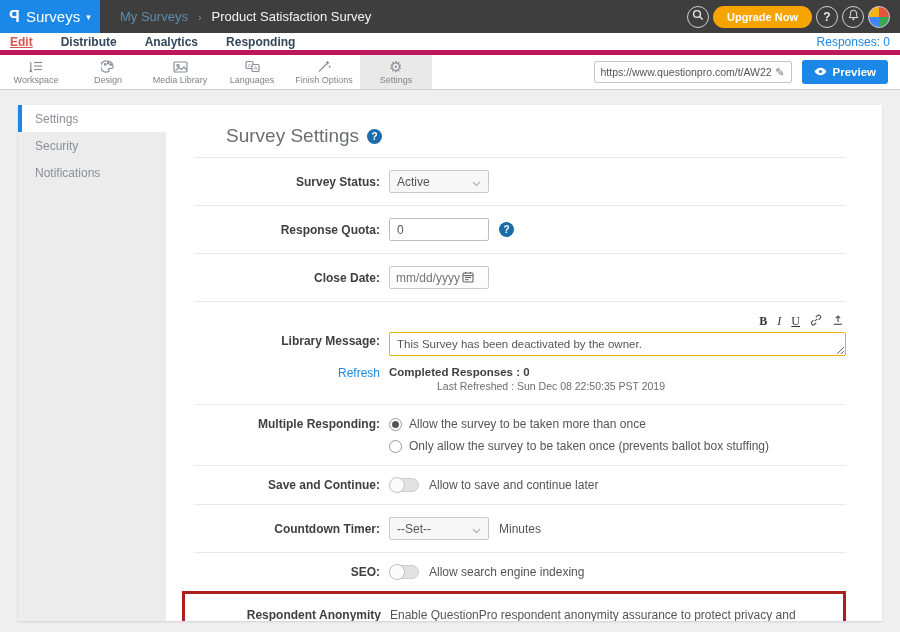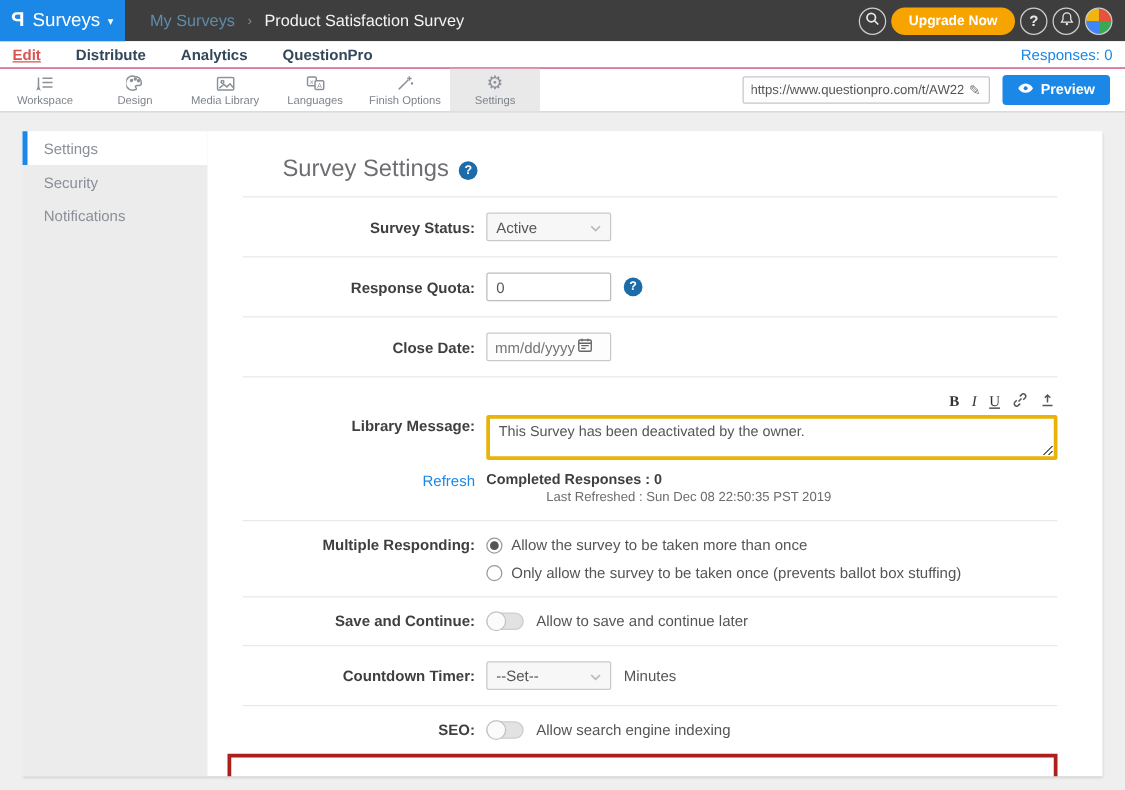--- a/index.html
+++ b/index.html
@@ -22,21 +22,21 @@
     display:flex; align-items:center; justify-content:center; color:#e8e8e8; cursor:pointer;
     font-size:12px; font-weight:bold; background:transparent; }
   .upgrade-btn { background:#f7a400; color:#fff; border:none; border-radius:12px;
     font-size:11px; font-weight:bold; padding:5px 14px; cursor:pointer; }
   .avatar-btn { width:22px; height:22px; border:1px solid #cfcfcf; border-radius:50%;
     background:conic-gradient(#e5533c 0 90deg,#3aa757 90deg 180deg,#4285f4 180deg 270deg,#f2b50f 270deg 360deg);
     cursor:pointer; }
 
   
   .nav-row { height:22px; background:#fff; display:flex; align-items:center; padding:0 10px;
-    border-bottom:1px solid #be185d; }
+    border-bottom:5px solid #be185d; }
   .nav-tab { font-size:12px; font-weight:bold; color:#33475b; margin-right:28px; cursor:pointer; text-decoration:none; }
   .nav-tab.active { color:#d9534f; text-decoration:underline; }
   .responses { margin-left:auto; font-size:12px; color:#1b87e6; }
 
   
   .toolbar { height:35px; background:#fff; border-bottom:1px solid #cfcfcf;
     display:flex; align-items:stretch; }
   .tool-item { width:72px; display:flex; flex-direction:column; align-items:center;
     justify-content:center; gap:1px; cursor:pointer; color:#8a8f98; }
   .tool-item.active { background:#e9e9e9; }
@@ -87,21 +87,21 @@
   .cal-icon svg { stroke:#666; fill:none; stroke-width:1.1; }
 
   .msg-block { flex:1; display:flex; flex-direction:column; }
   .editor-toolbar { display:flex; justify-content:flex-end; gap:10px; padding:0 2px 3px 0;
     font-size:12px; color:#333; align-items:center; }
   .ed-btn { cursor:pointer; font-family:"Liberation Serif",serif; }
   .ed-b { font-weight:bold; }
   .ed-i { font-style:italic; }
   .ed-u { text-decoration:underline; }
   .ed-icon svg { stroke:#555; fill:none; stroke-width:1.2; }
-  .msg-textarea { width:100%; height:36px; border:3px solid #eab308; border-radius:2px; resize:both;
+  .msg-textarea { width:100%; height:24px; border:1px solid #eab308; border-radius:2px; resize:both;
     font-size:11.5px; color:#555; padding:5px 7px; outline:none; font-family:"Liberation Sans",sans-serif; }
 
   .refresh-row { display:flex; margin:8px 0 0 14px; padding-bottom:12px; }
   .refresh-link { width:186px; text-align:right; font-size:12px; color:#1b87e6; cursor:pointer; flex-shrink:0; }
   .refresh-info { margin-left:9px; }
   .refresh-bold { font-size:11.5px; font-weight:bold; color:#3f3f3f; }
   .refresh-sub { font-size:10.5px; color:#6c6c6c; margin-top:2px;padding-left:48px; }
 
   .radio-group { display:flex; flex-direction:column; gap:8px; }
   .radio-opt { display:flex; align-items:center; gap:7px; cursor:pointer; }
@@ -157,21 +157,21 @@
       </span>
     </span>
     <span class="avatar-btn"></span>
   </div>
 </div>
 
 <div class="nav-row">
   <span class="nav-tab active">Edit</span>
   <span class="nav-tab">Distribute</span>
   <span class="nav-tab">Analytics</span>
-  <span class="nav-tab">QuestionPro</span>
+  <span class="nav-tab">Responding</span>
   <span class="responses">Responses: 0</span>
 </div>
 
 <div class="toolbar">
   <div class="tool-item">
     <span class="tool-icon">
       <svg width="15" height="13" viewBox="0 0 15 13">
           <line x1="1.8" y1="2" x2="1.8" y2="9.5"></line>
           <path d="M1.8 9.5l-.7 1.8.7-.4.7.4z" fill="#8b9198"></path>
           <line x1="5" y1="2.5" x2="13" y2="2.5"></line>

